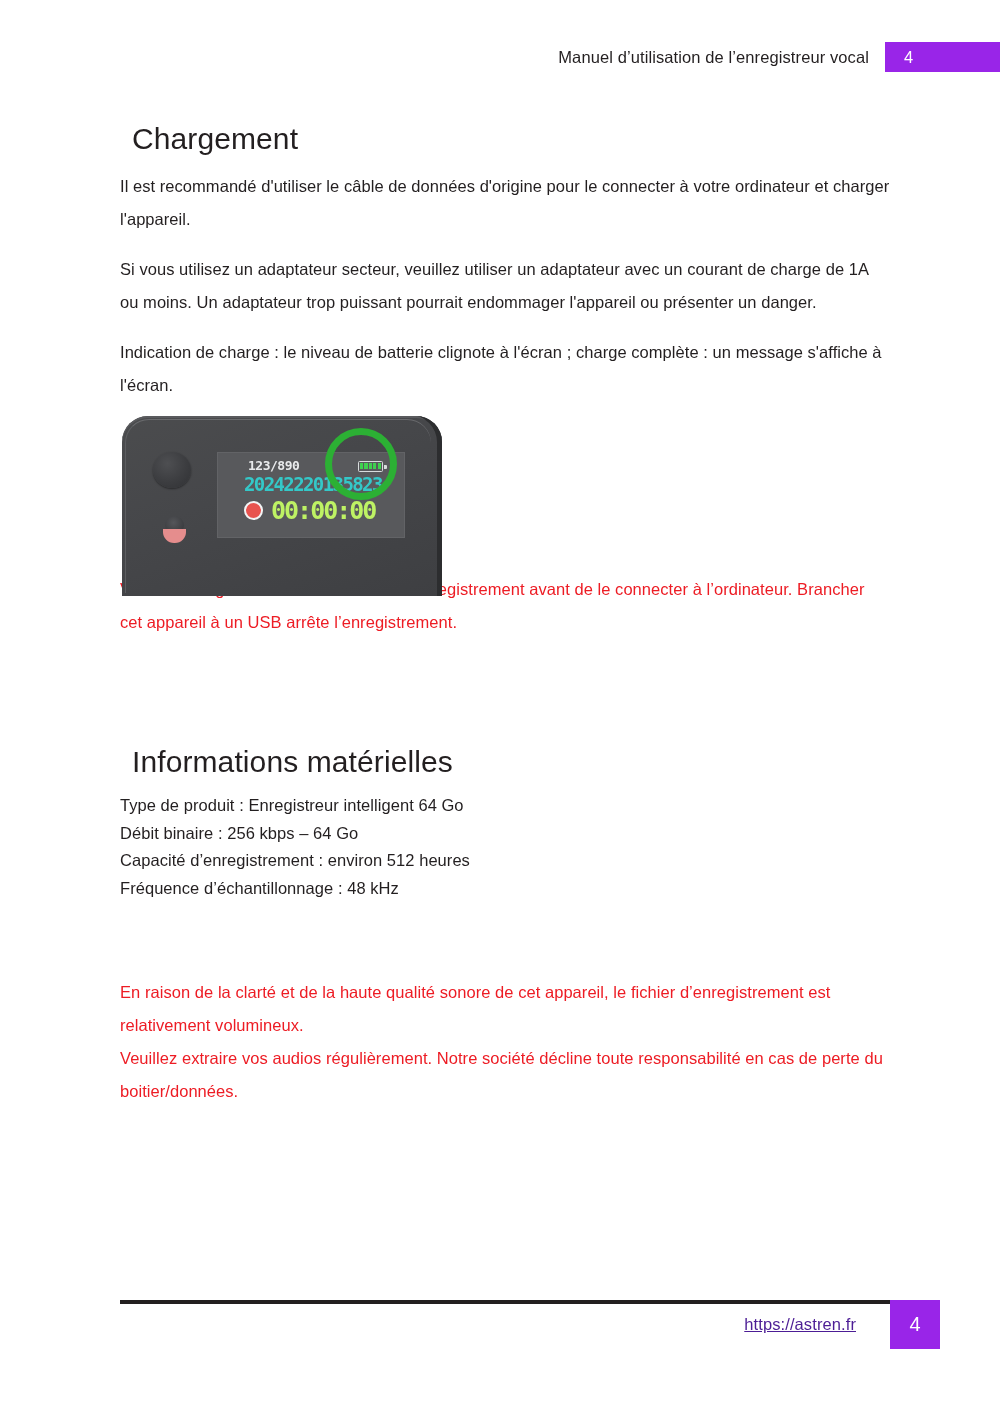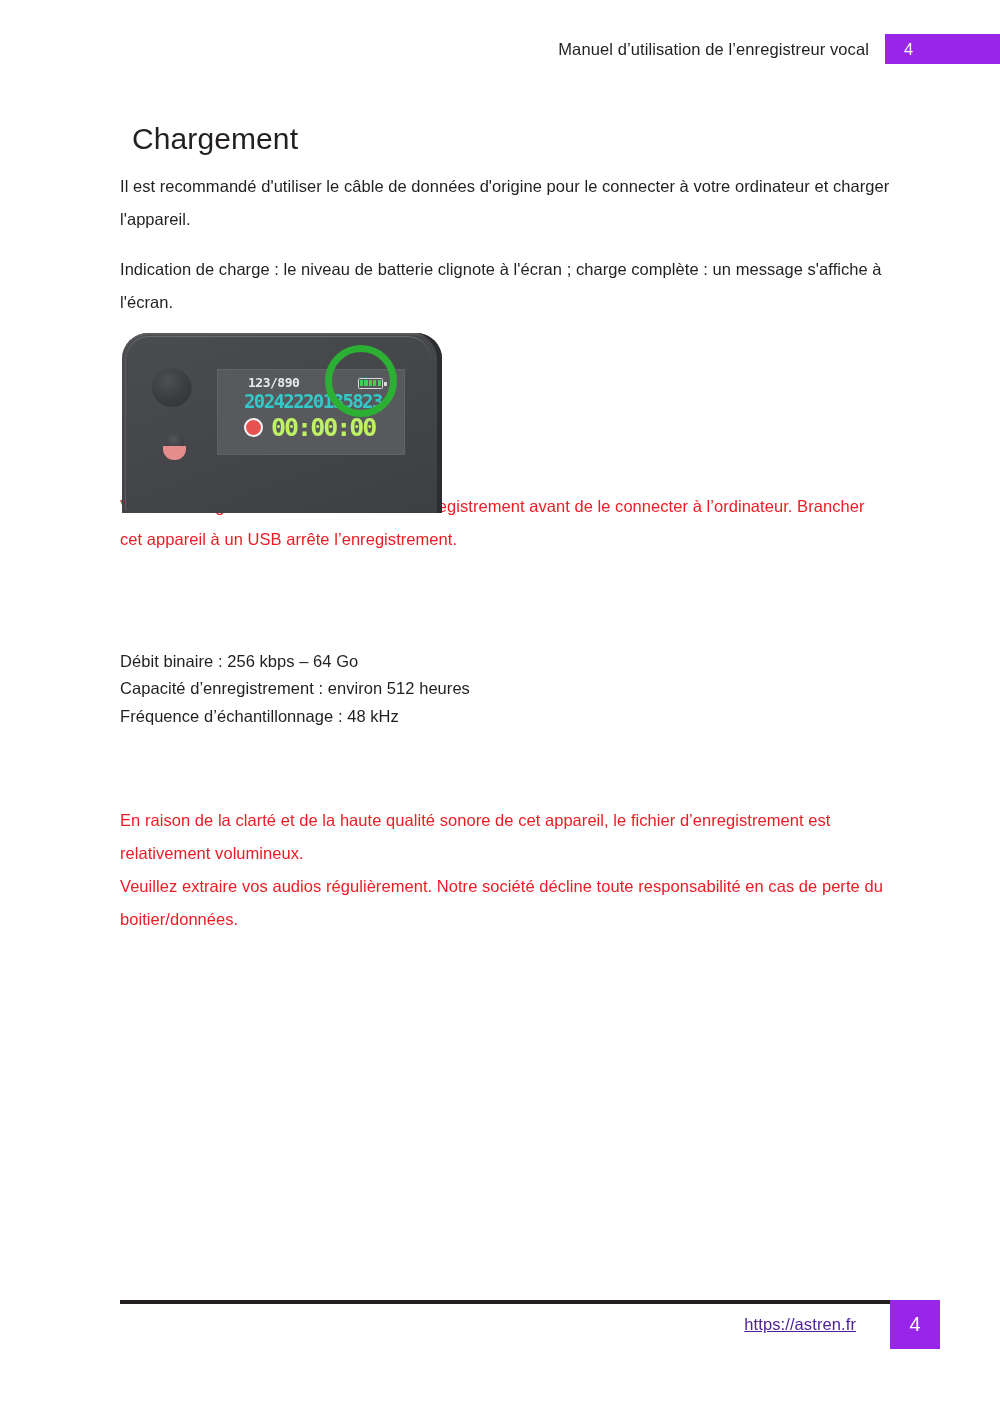--- a/index.html
+++ b/index.html
@@ -20,21 +20,21 @@
   .page-header {
     position: absolute;
     top: 0;
     left: 0;
     width: 1000px;
     height: 90px;
   }
   .header-inner {
     position: absolute;
     right: 0;
-    top: 34px;
+    top: 42px;
     display: flex;
     align-items: stretch;
   }
   .header-title {
     font-size: 16.5px;
     color: #231f20;
     line-height: 30px;
     padding-right: 16px;
     white-space: nowrap;
     letter-spacing: 0.1px;
@@ -306,20 +306,21 @@
     <div class="header-title">Manuel d’utilisation de l’enregistreur vocal</div>
     <div class="header-page-badge">4</div>
   </div>
 </div>
 
 <div class="content">
 
   <h1 class="section-heading heading-charge">Chargement</h1>
 
   <p class="body-text">Il est recommandé d'utiliser le câble de données d'origine pour le connecter à votre ordinateur et charger l'appareil.</p>
+  <p class="body-text">Si vous utilisez un adaptateur secteur, veuillez utiliser un adaptateur avec un courant de charge de 1A ou moins. Un adaptateur trop puissant pourrait endommager l'appareil ou présenter un danger.</p>
   <p class="body-text tight">Indication de charge : le niveau de batterie clignote à l'écran ; charge complète : un message s'affiche à l'écran.</p>
 
   <div class="device-figure">
     <div class="device-body"></div>
     <div class="device-edge-highlight"></div>
     <div class="device-knob"></div>
     <div class="device-switch">
       <div class="device-switch-top"></div>
       <div class="device-switch-bottom"></div>
     </div>
@@ -334,22 +335,24 @@
         <div class="scr-time">00:00:00</div>
       </div>
     </div>
     <div class="hl-circle"></div>
   </div>
 
   <p class="warning-text">Veuillez enregistrer le fichier en cours d’enregistrement avant de le connecter à l’ordinateur. Brancher cet appareil à un USB arrête l’enregistrement.</p>
 
   <div class="gap-before-hardware"></div>
 
+  <h1 class="section-heading heading-hardware">Informations matérielles</h1>
 
   <ul class="spec-list">
+    <li>Type de produit : Enregistreur intelligent 64 Go</li>
     <li>Débit binaire : 256 kbps – 64 Go</li>
     <li>Capacité d’enregistrement : environ 512 heures</li>
     <li>Fréquence d’échantillonnage : 48 kHz</li>
   </ul>
 
   <div class="gap-before-warning2"></div>
 
   <p class="warning-text">En raison de la clarté et de la haute qualité sonore de cet appareil, le fichier d’enregistrement est relativement volumineux.</p>
   <p class="warning-text">Veuillez extraire vos audios régulièrement. Notre société décline toute responsabilité en cas de perte du boitier/données.</p>
 </div>

